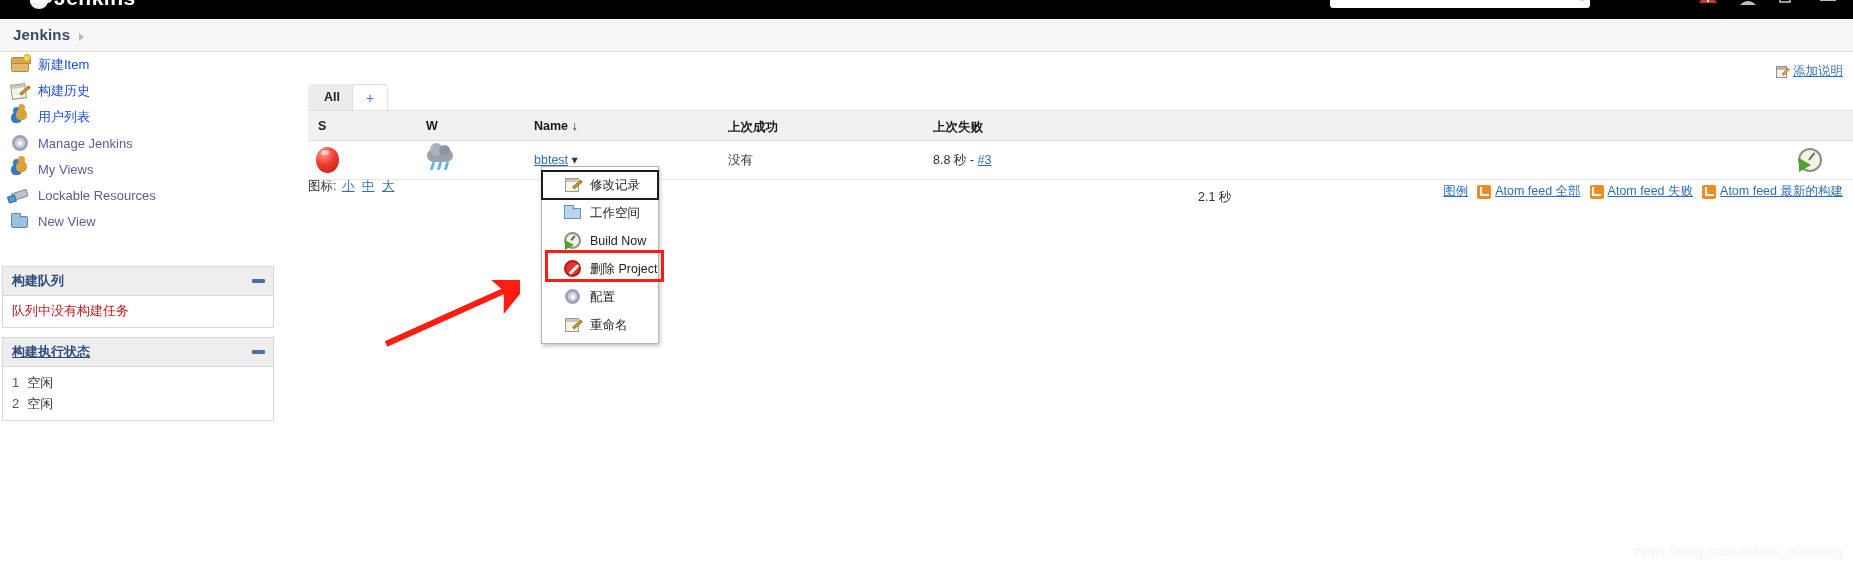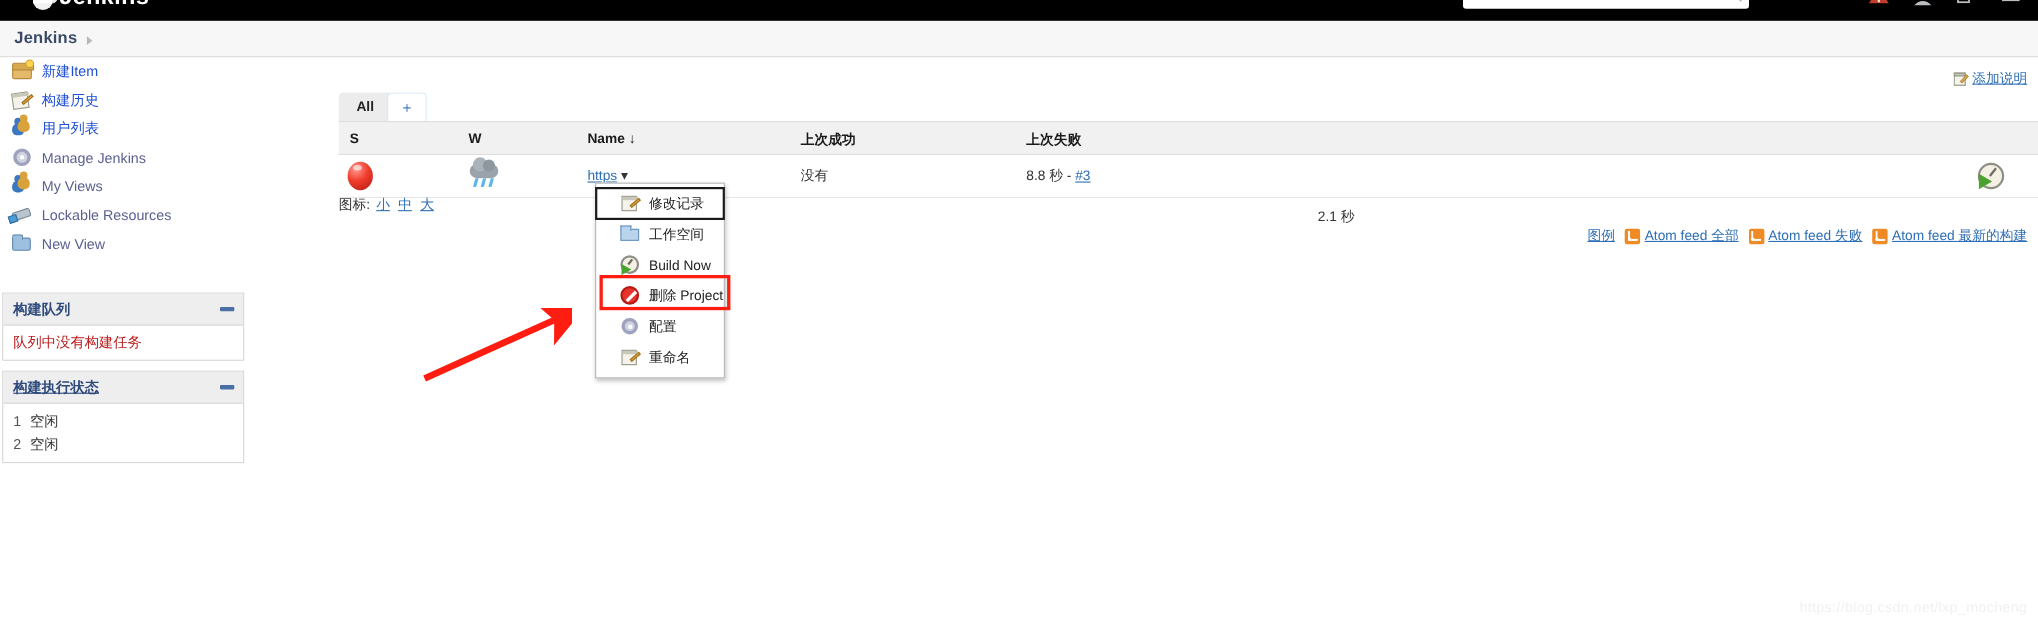--- a/index.html
+++ b/index.html
@@ -79,21 +79,21 @@
   .ic-gear{position:absolute;left:2px;top:2px;width:16px;height:16px;border-radius:50%;
             background:#cfd2e0;border:3px solid #9ea3bd;}
   .ic-gear:after{content:"";position:absolute;left:3px;top:3px;width:4px;height:4px;border-radius:50%;background:#fff;}
   .ic-usb{position:absolute;left:1px;top:6px;width:17px;height:8px;background:#b9c4cf;border:1px solid #7d8a96;border-radius:2px;transform:rotate(-18deg);}
   .ic-usb:after{content:"";position:absolute;left:-5px;top:1px;width:6px;height:5px;background:#4f9bd6;border:1px solid #2f6fa3;}
   .ic-folder{position:absolute;left:1px;top:5px;width:17px;height:12px;background:#9dbfe0;border:1px solid #5d87ad;border-radius:1px 2px 2px 2px;}
   .ic-folder:before{content:"";position:absolute;left:-1px;top:-4px;width:8px;height:4px;background:#9dbfe0;border:1px solid #5d87ad;border-bottom:none;border-radius:2px 2px 0 0;}
 
   
   .panel {
-    position:absolute; left:2px; width:220px;
+    position:absolute; left:2px; width:272px;
     border:1px solid #d6d6d6; background:#fff;
   }
   .panel-head {
     height:29px; background:#eeeeee; border-bottom:1px solid #d6d6d6;
     display:flex; align-items:center; padding:0 8px 0 9px;
   }
   .panel-title { font-size:13px; font-weight:bold; color:#2e4a7d; }
   .panel-title.underline { text-decoration:underline; }
   .panel-minus {
     margin-left:auto; width:13px; height:4px; background:#4a6fa5; border-radius:1px;
@@ -154,21 +154,21 @@
   .sched-dial{position:absolute;left:1px;top:1px;width:24px;height:24px;border-radius:50%;
      background:#f4f1e2;border:2px solid #8e8d86;}
   .sched-hand{position:absolute;left:11px;top:4px;width:2px;height:9px;background:#6b6a64;transform-origin:bottom center;transform:rotate(38deg);}
   .sched-tri{position:absolute;left:2px;bottom:1px;width:0;height:0;border-left:12px solid #4aa32e;
      border-top:7px solid transparent;border-bottom:7px solid transparent;}
 
   .legend-line { position:absolute; left:308px; top:178px; font-size:12.5px; color:#333; }
   .legend-line a { color:#2f6fb5; text-decoration:underline; margin:0 2px; cursor:pointer; }
 
   .feed-line {
-    position:absolute; right:10px; top:206px; display:flex; align-items:flex-end; gap:9px;
+    position:absolute; right:10px; top:183px; display:flex; align-items:flex-end; gap:9px;
     font-size:12.5px;
   }
   .feed-item { display:flex; align-items:center; gap:4px; cursor:pointer; }
   .feed-ico {
     width:14px;height:14px;background:#f08a24;border-radius:2px;position:relative;flex:0 0 14px;
   }
   .feed-ico:before{content:"";position:absolute;left:2.5px;bottom:2.5px;width:3px;height:3px;border-radius:50%;background:#fff;}
   .feed-ico:after{content:"";position:absolute;left:2.5px;bottom:2.5px;width:7px;height:7px;
     border:2px solid #fff;border-radius:0 0 0 0;border-top:none;border-right:none;
     border-bottom-left-radius:1px; transform:rotate(0deg);}
@@ -388,21 +388,21 @@
       <span class="ball-red"></span>
 
       <span class="cloud-wrap">
         <span class="cloud"></span>
         <span class="rain" style="left:5px;"></span>
         <span class="rain" style="left:12px;"></span>
         <span class="rain" style="left:19px;"></span>
       </span>
 
       <span class="jt-td" style="left:226px;">
-        <a class="jt-link">https</a>
+        <a class="jt-link">bbtest</a>
         <span>▾</span>
       </span>
 
       <span class="jt-td" style="left:420px;">没有</span>
 
       <span class="jt-td" style="left:625px;">
         <span>8.8 秒 - </span><a class="jt-link">#3</a>
       </span>
 
       <span class="jt-td" style="left:890px;margin-top:37px;">2.1 秒</span>

